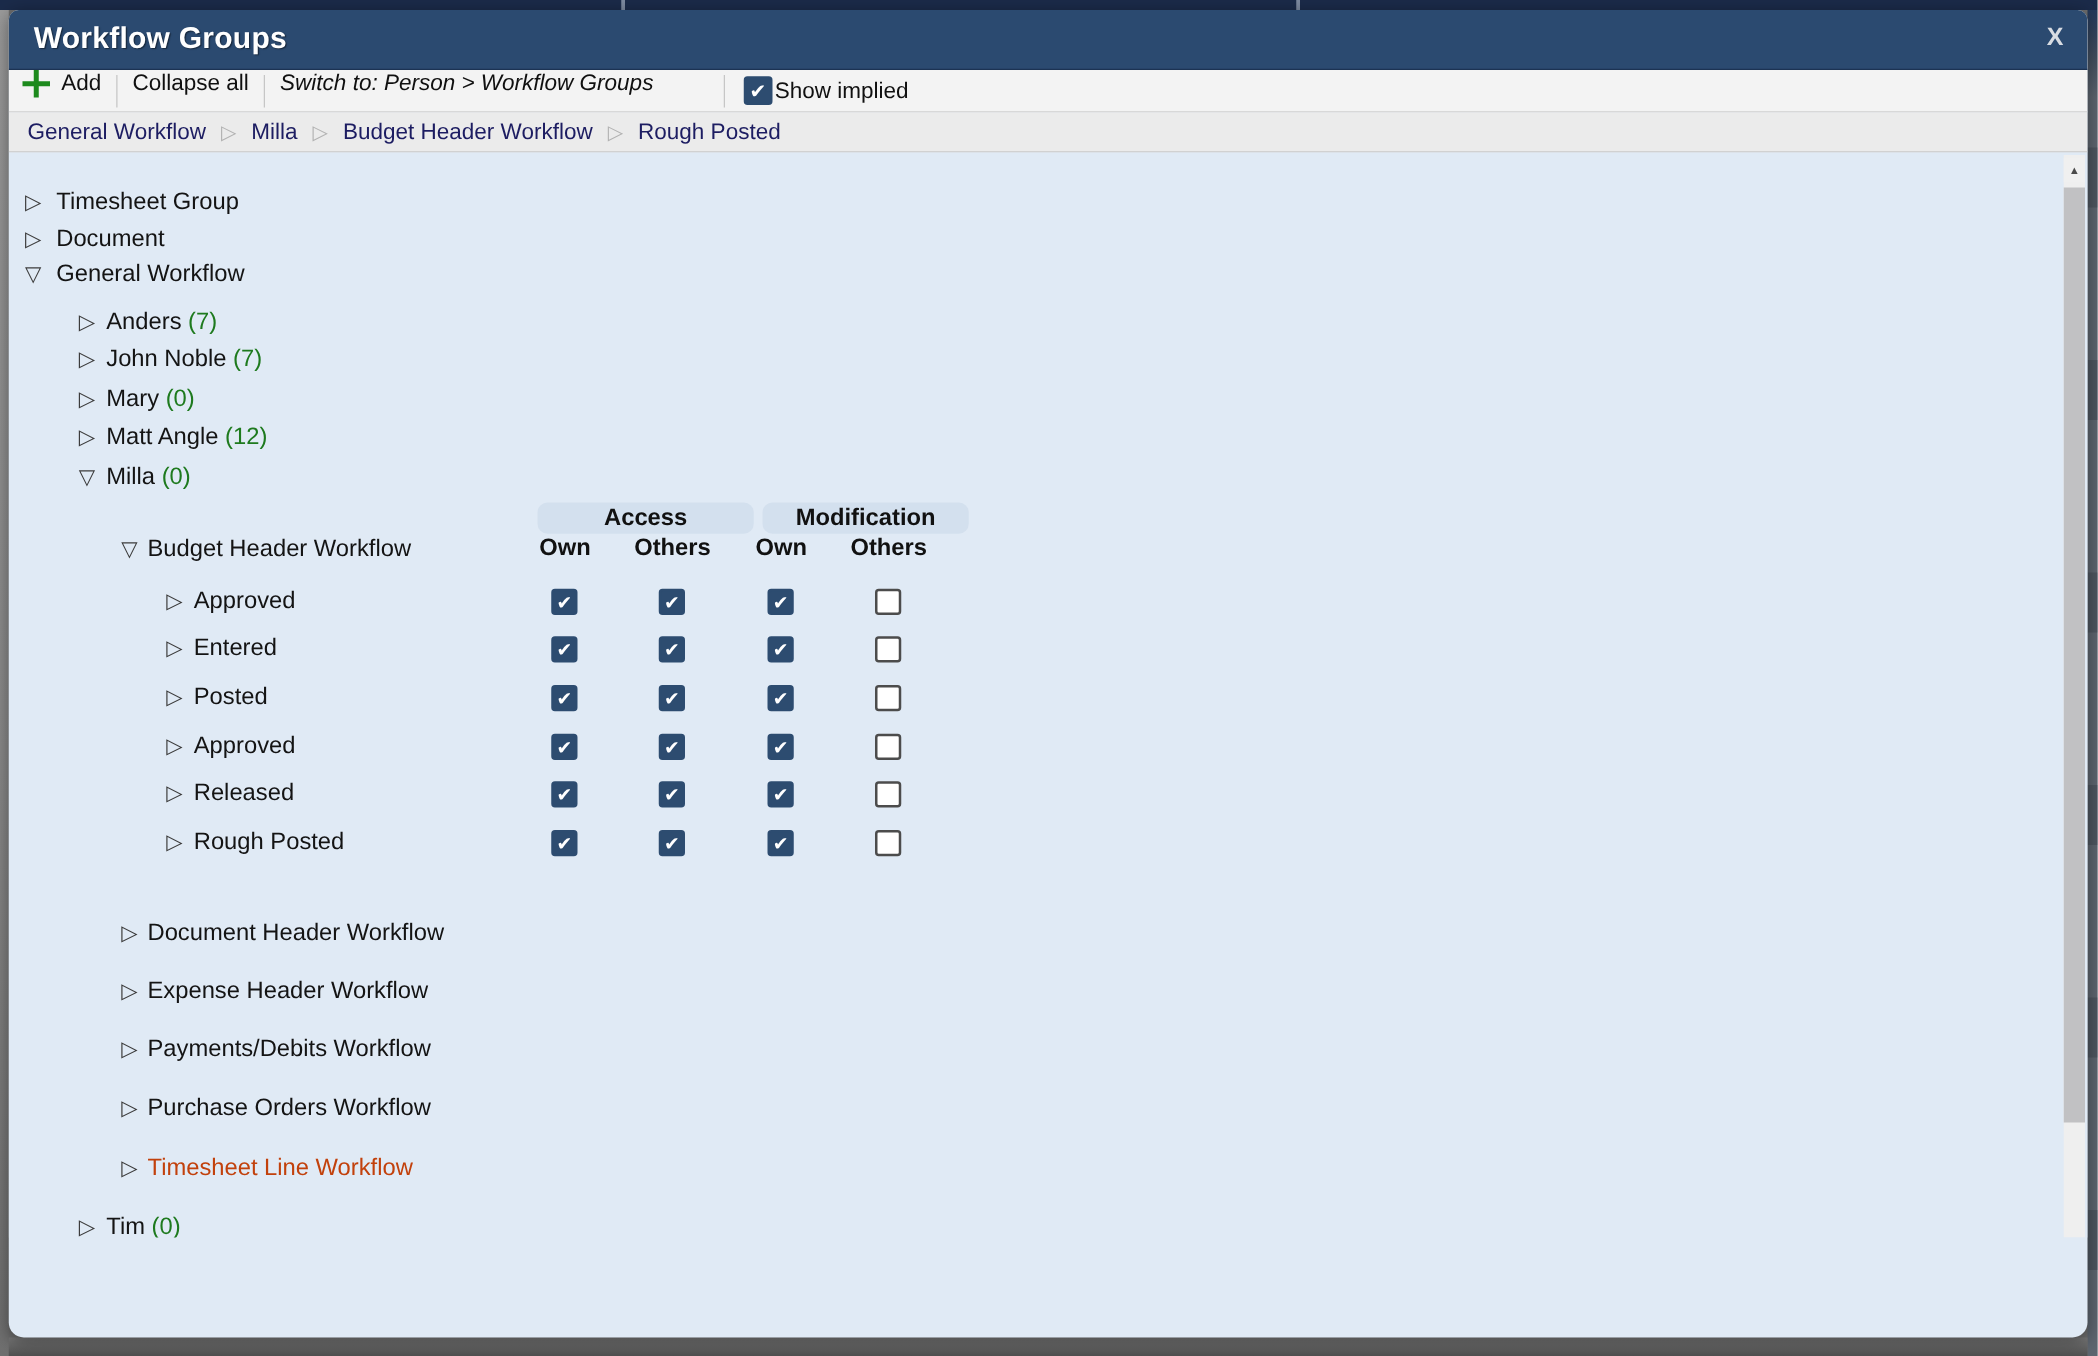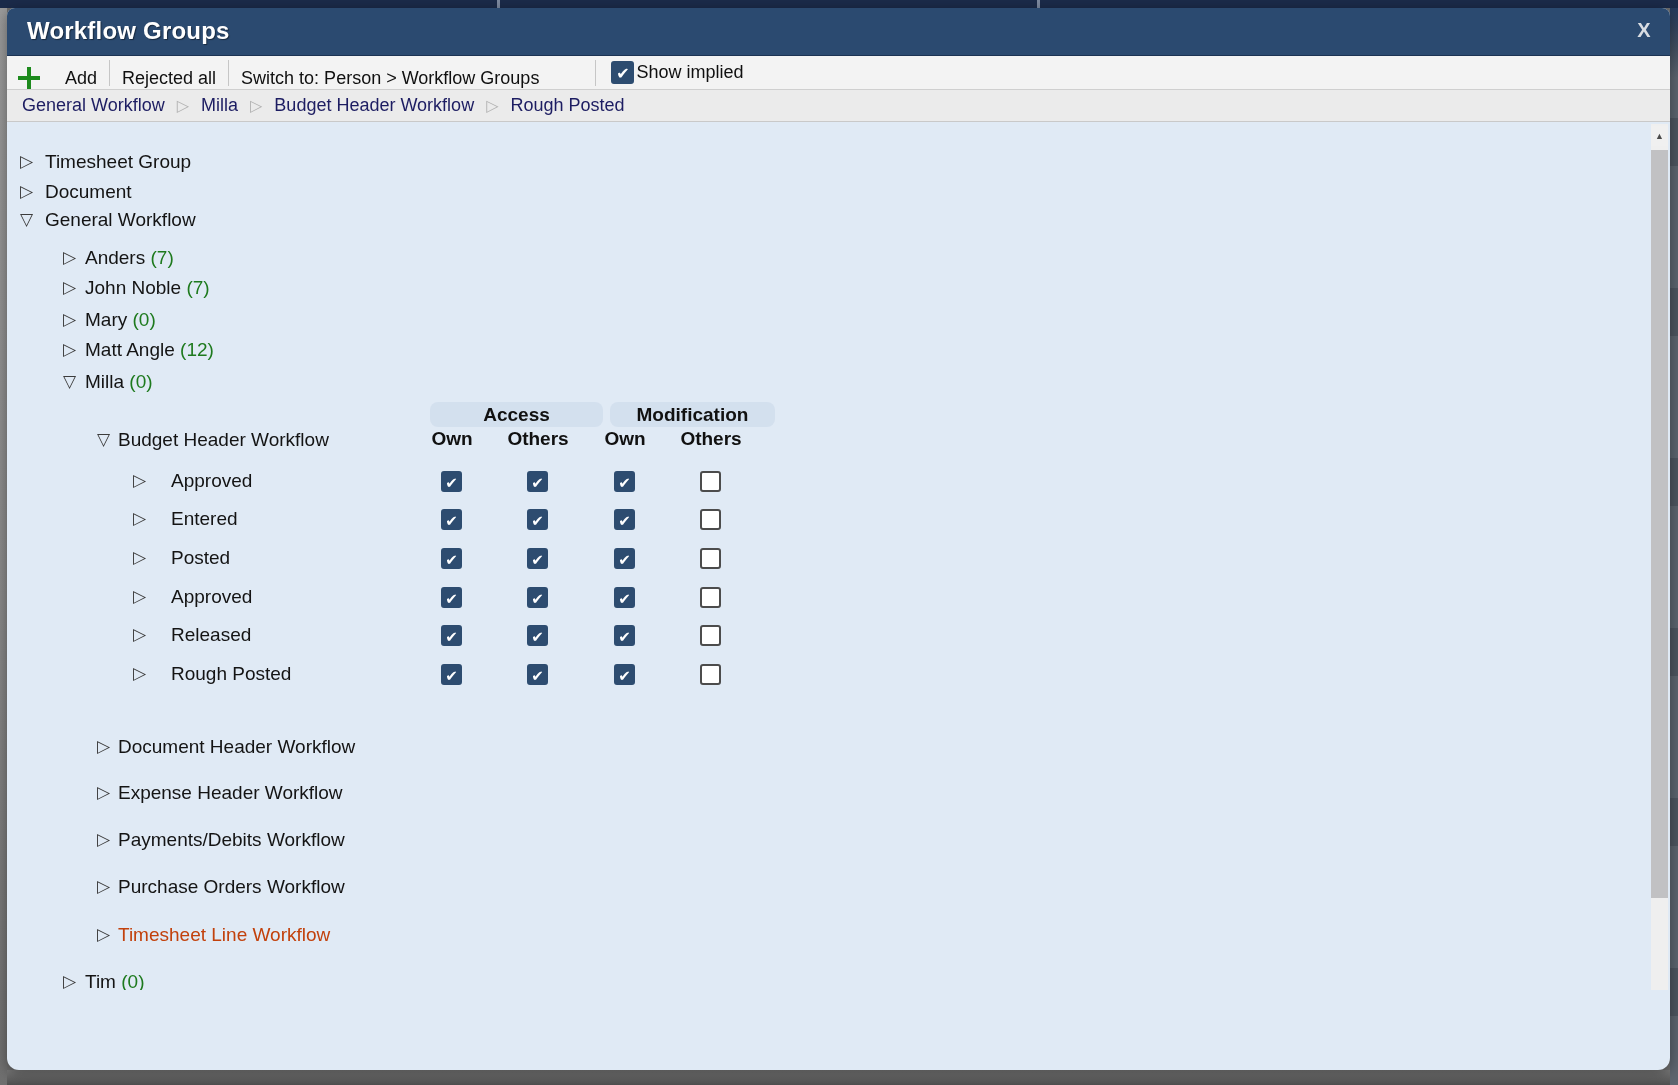--- a/index.html
+++ b/index.html
@@ -36,25 +36,25 @@
   .titlebar .xclose {
     position:absolute; right:13px; top:9px; width:26px; height:26px; text-align:center;
     color:#d9dde3; font-size:20px; font-weight:bold; line-height:26px; cursor:pointer;
   }
   
   .toolbar {
     height:34px; background:#f3f3f3; border-bottom:1px solid #cfcfcf;
     display:flex; align-items:center; font-size:18px; color:#101010;
   }
   .toolbar .vdiv { width:1px; height:26px; background:#c6c6c6; margin:0 1px; }
-  .tb-item { display:flex; align-items:flex-end; padding:0 11px; height:100%; cursor:pointer; white-space:nowrap;gap:16px; }
+  .tb-item { display:flex; align-items:flex-start; padding:0 11px; height:100%; cursor:pointer; white-space:nowrap; }
   .plus { position:relative; width:22px; height:22px; margin-right:9px; }
   .plus::before { content:""; position:absolute; left:0; top:9px; width:22px; height:4px; background:#1d8a1d; }
   .plus::after  { content:""; position:absolute; left:9px; top:0; width:4px; height:22px; background:#1d8a1d; }
-  .tb-switch { margin-right:44px; }
+  .tb-switch { margin-right:44px;font-style:italic; }
   
   .cb {
     display:inline-block; width:21px; height:21px; border:2px solid #4c4c4c; border-radius:3px;
     background:#ffffff; text-align:center; cursor:pointer;
   }
   .cb.checked { background:#2d4c70; border-color:#2d4c70; }
   .cb.checked::after { content:"✔"; color:#ffffff; font-size:15px; line-height:20px; font-weight:bold; display:block; }
   .toolbar .cb { width:23px; height:23px; margin-left:14px; }
   .toolbar .cb.checked::after { font-size:16px; line-height:21px; }
   .tb-showimplied-label { margin-left:2px; }
@@ -68,21 +68,21 @@
   
   .content { position:relative; height:868px; background:#e0eaf5; overflow:hidden; }
   .r { position:absolute; left:0; right:24px; height:26px; font-size:19px; color:#141414; line-height:26px; }
   .tri { position:absolute; top:0; font-size:17px; color:#3c3c3c; line-height:26px; cursor:pointer; }
   .lbl { position:absolute; top:0; white-space:nowrap; cursor:pointer; }
   .cnt { color:#1e7a1e; }
   .lbl.disabled { color:#c2410c; cursor:default; }
   .lv1 .tri{left:13px}  .lv1 .lbl{left:38px}
   .lv2 .tri{left:56px}  .lv2 .lbl{left:78px}
   .lv3 .tri{left:90px}  .lv3 .lbl{left:111px}
-  .lv4 .tri{left:126px} .lv4 .lbl{left:164px}
+  .lv4 .tri{left:126px} .lv4 .lbl{left:148px}
   .r .cb { position:absolute; top:3px; }
   .cb-c1{left:434px} .cb-c2{left:520px} .cb-c3{left:607px} .cb-c4{left:693px}
   .chip {
     position:absolute; top:280px; height:25px; background:#d3e0ee; border-radius:8px;
     font-size:19px; font-weight:bold; color:#111; text-align:center; line-height:25px;
   }
   .chip.access { left:423px; width:173px; }
   .chip.modif  { left:603px; width:165px; }
   .colhd { position:absolute; top:305px; width:86px; height:24px; font-size:19px; font-weight:bold;
            color:#111; text-align:center; line-height:24px; }
@@ -133,21 +133,21 @@
     <span class="xclose">X</span>
   </div>
 
   <div class="toolbar">
     <div class="tb-item">
       <span class="plus"></span>
       <span>Add</span>
     </div>
     <div class="vdiv"></div>
     <div class="tb-item">
-      <span>Rejected all</span>
+      <span>Collapse all</span>
     </div>
     <div class="vdiv"></div>
     <div class="tb-item tb-switch">
       <span>Switch to: Person &gt; Workflow Groups</span>
     </div>
     <div class="vdiv"></div>
     <span class="cb checked"></span>
     <span class="tb-showimplied-label">Show implied</span>
   </div>
 

